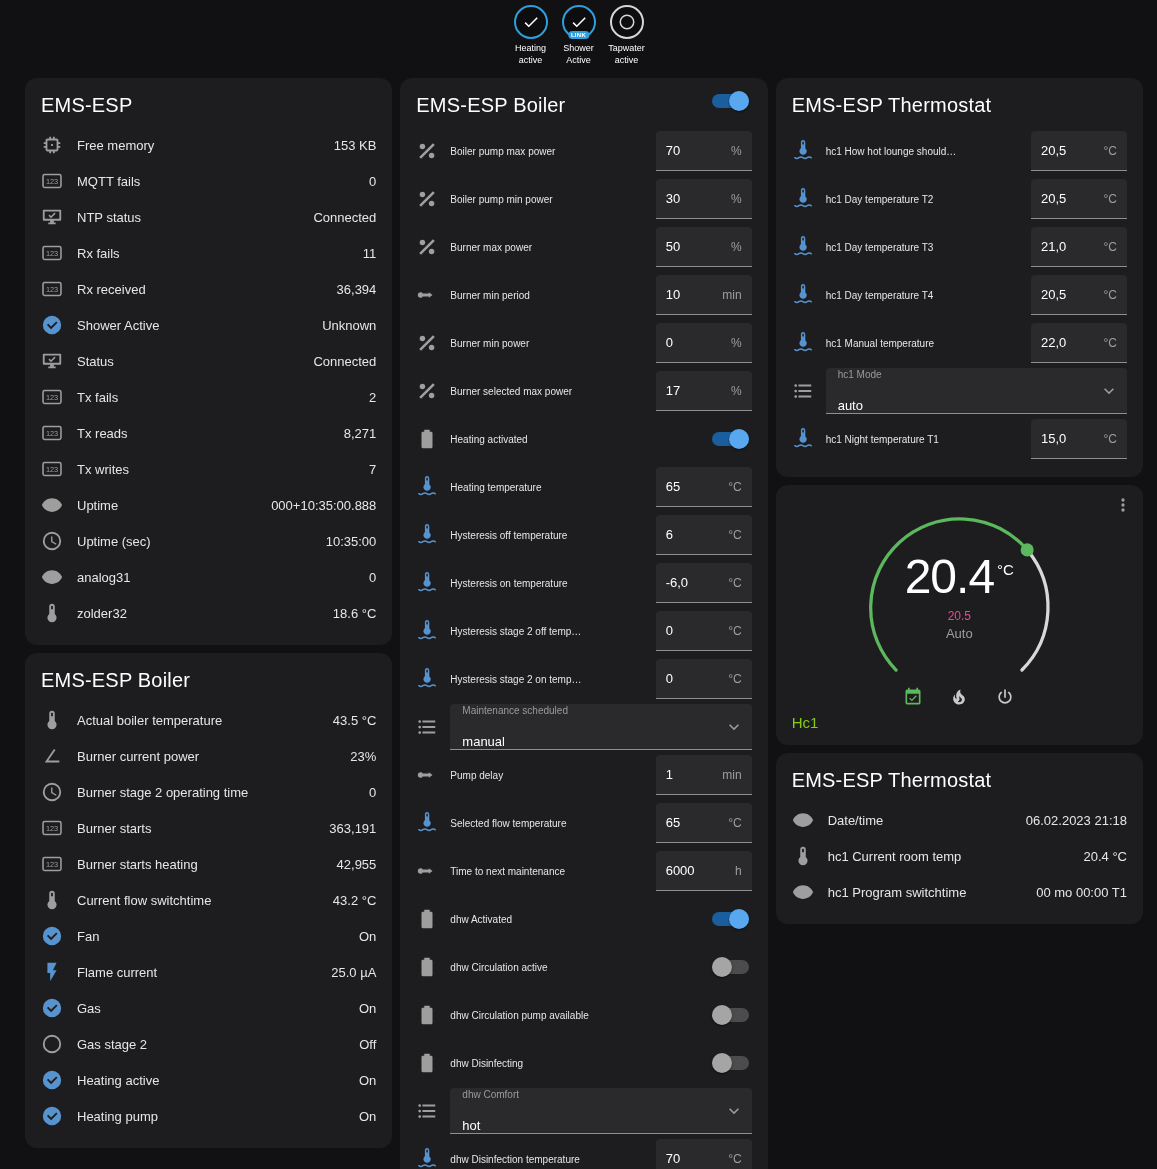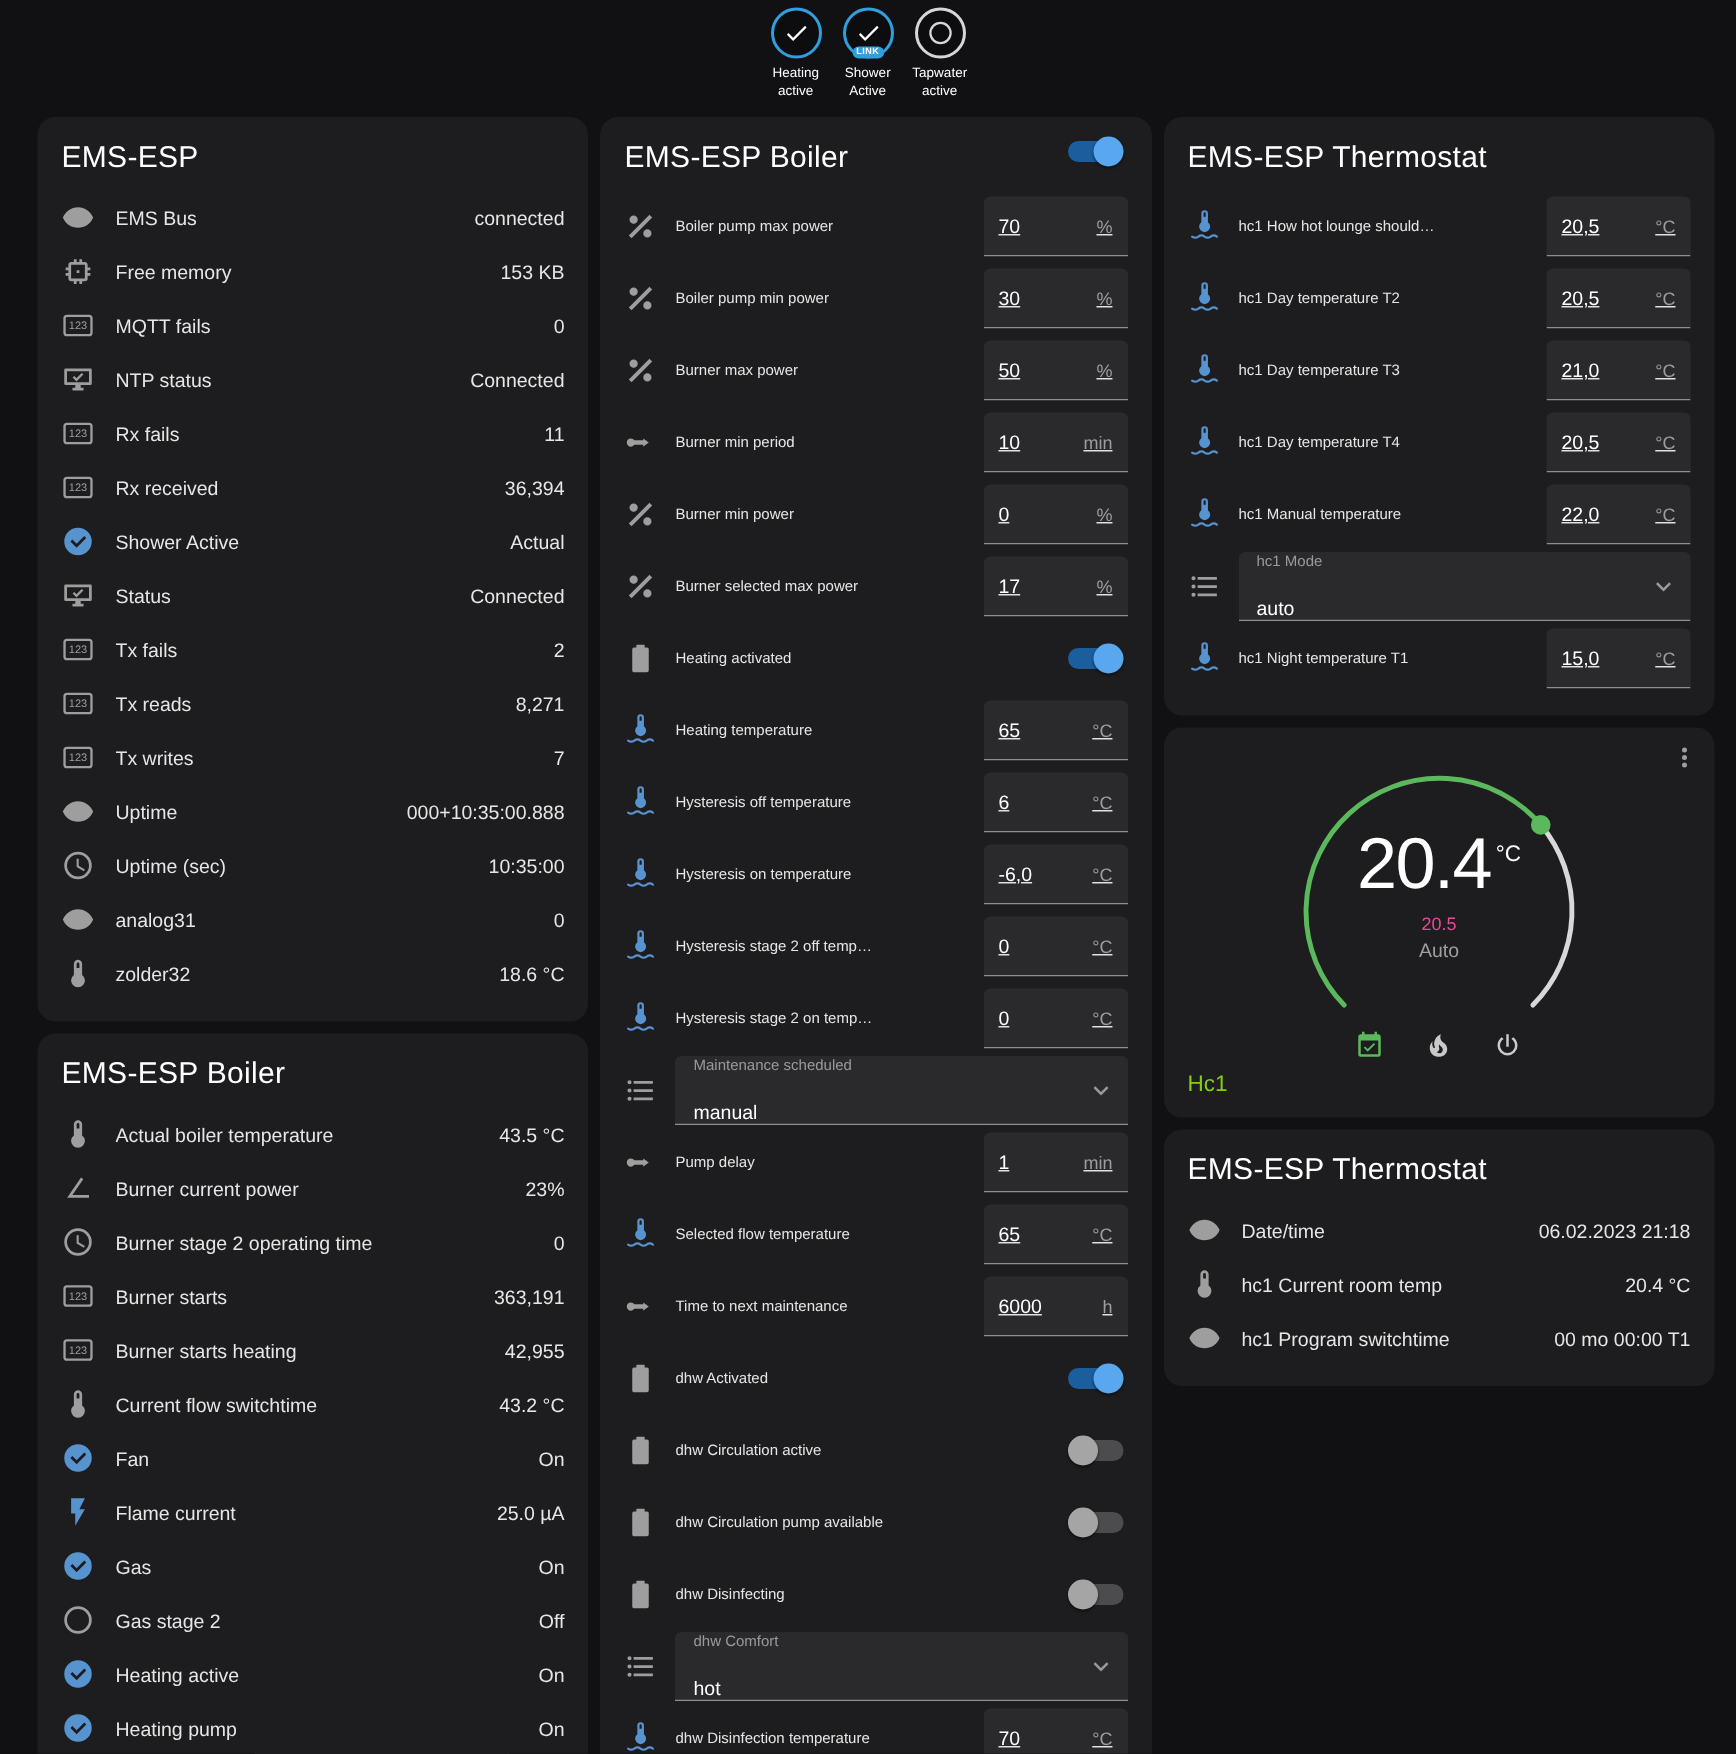--- a/index.html
+++ b/index.html
@@ -36,21 +36,21 @@
   .active .row-icon{color:var(--active-icon,#5794cf);}
 
   .info-row{display:flex;align-items:center;height:36px;gap:14px;cursor:pointer;}
   .info-label{flex:1;min-width:0;font-size:13px;color:#e6e6e6;white-space:nowrap;overflow:hidden;text-overflow:ellipsis;}
   .info-value{font-size:13px;color:#e6e6e6;white-space:nowrap;}
 
   .ctl-row{display:flex;align-items:center;min-height:48px;gap:12px;}
   .ctl-label{flex:1;min-width:0;font-size:10px;color:#e6e6e6;white-space:nowrap;overflow:hidden;text-overflow:ellipsis;}
 
   .num-box{display:flex;align-items:center;width:96px;height:40px;padding:0 10px;flex:none;
-    background:#2a2a2c;border-bottom:1px solid #8f8f8f;border-radius:4px 4px 0 0;cursor:text;text-decoration:underline;}
+    background:#2a2a2c;border-bottom:1px solid #8f8f8f;border-radius:4px 4px 0 0;cursor:text;}
   .num-val{flex:1;font-size:13px;color:#fff;}
   .num-unit{font-size:12px;color:#9e9e9e;margin-left:4px;}
 
   .toggle{width:37px;height:14px;border-radius:8px;background:#4c4c4e;position:relative;flex:none;margin-right:3px;cursor:pointer;}
   .toggle .knob{position:absolute;top:-3px;left:0;width:20px;height:20px;border-radius:50%;background:#a5a5a5;
     box-shadow:0 1px 2px rgba(0,0,0,.6);}
   .state-on > .toggle,.toggle.state-on{background:var(--toggle-track-on,#1b5e9e);}
   .state-on > .toggle .knob,.toggle.state-on .knob{left:17px;background:var(--toggle-knob-on,#58a7ef);}
 
   .select-box{flex:1;min-width:0;height:46px;display:flex;align-items:center;padding:5px 8px 5px 12px;
@@ -125,29 +125,20 @@
 <div class="columns">
 
   <div class="col">
 
     <section class="card">
       <div class="card-title-row">
         <h2 class="card-title">EMS-ESP</h2>
       </div>
       <div class="rows">
 
-      <div class="info-row type-info">
-            <span class="row-icon">
-              <svg viewBox="0 0 24 24" fill="currentColor" aria-hidden="true">
-                <path d="M12,9A3,3 0 0,1 15,12A3,3 0 0,1 12,15A3,3 0 0,1 9,12A3,3 0 0,1 12,9M12,4.5C17,4.5 21.27,7.61 23,12C21.27,16.39 17,19.5 12,19.5C7,19.5 2.73,16.39 1,12C2.73,7.61 7,4.5 12,4.5Z"></path>
-              </svg>
-            </span>
-            <span class="info-label">EMS Bus</span>
-            <span class="info-value">connected</span>
-          </div>
           <div class="info-row type-info">
             <span class="row-icon">
               <svg viewBox="0 0 24 24" fill="currentColor" aria-hidden="true">
                 <path d="M17,17H7V7H17V17M21,11V9H19V7C19,5.89 18.1,5 17,5H15V3H13V5H11V3H9V5H7C5.89,5 5,5.89 5,7V9H3V11H5V13H3V15H5V17C5,18.1 5.89,19 7,19H9V21H11V19H13V21H15V19H17A2,2 0 0,0 19,17V15H21V13H19V11H21M13,13H11V11H13V13Z"></path>
               </svg>
             </span>
             <span class="info-label">Free memory</span>
             <span class="info-value">153 KB</span>
           </div>
           <div class="info-row type-info">
@@ -190,21 +181,21 @@
             <span class="info-label">Rx received</span>
             <span class="info-value">36,394</span>
           </div>
           <div class="info-row type-info active">
             <span class="row-icon">
               <svg viewBox="0 0 24 24" fill="currentColor" aria-hidden="true">
                 <path d="M12,2A10,10 0 0,1 22,12A10,10 0 0,1 12,22A10,10 0 0,1 2,12A10,10 0 0,1 12,2M11,16.5L18,9.5L16.59,8.09L11,13.67L7.91,10.59L6.5,12L11,16.5Z"></path>
               </svg>
             </span>
             <span class="info-label">Shower Active</span>
-            <span class="info-value">Actual</span>
+            <span class="info-value">Unknown</span>
           </div>
           <div class="info-row type-info">
             <span class="row-icon">
               <svg viewBox="0 0 24 24" fill="currentColor" aria-hidden="true">
                 <path d="M3,4H21A1,1 0 0,1 22,5V15A1,1 0 0,1 21,16H14V18H16V20H8V18H10V16H3A1,1 0 0,1 2,15V5A1,1 0 0,1 3,4M4,6V14H20V6H4Z"></path>
                 <path d="M8.7,10l2.2,2.2 4.4-4.4" fill="none" stroke="currentColor" stroke-width="1.7"></path>
               </svg>
             </span>
             <span class="info-label">Status</span>
             <span class="info-value">Connected</span>

